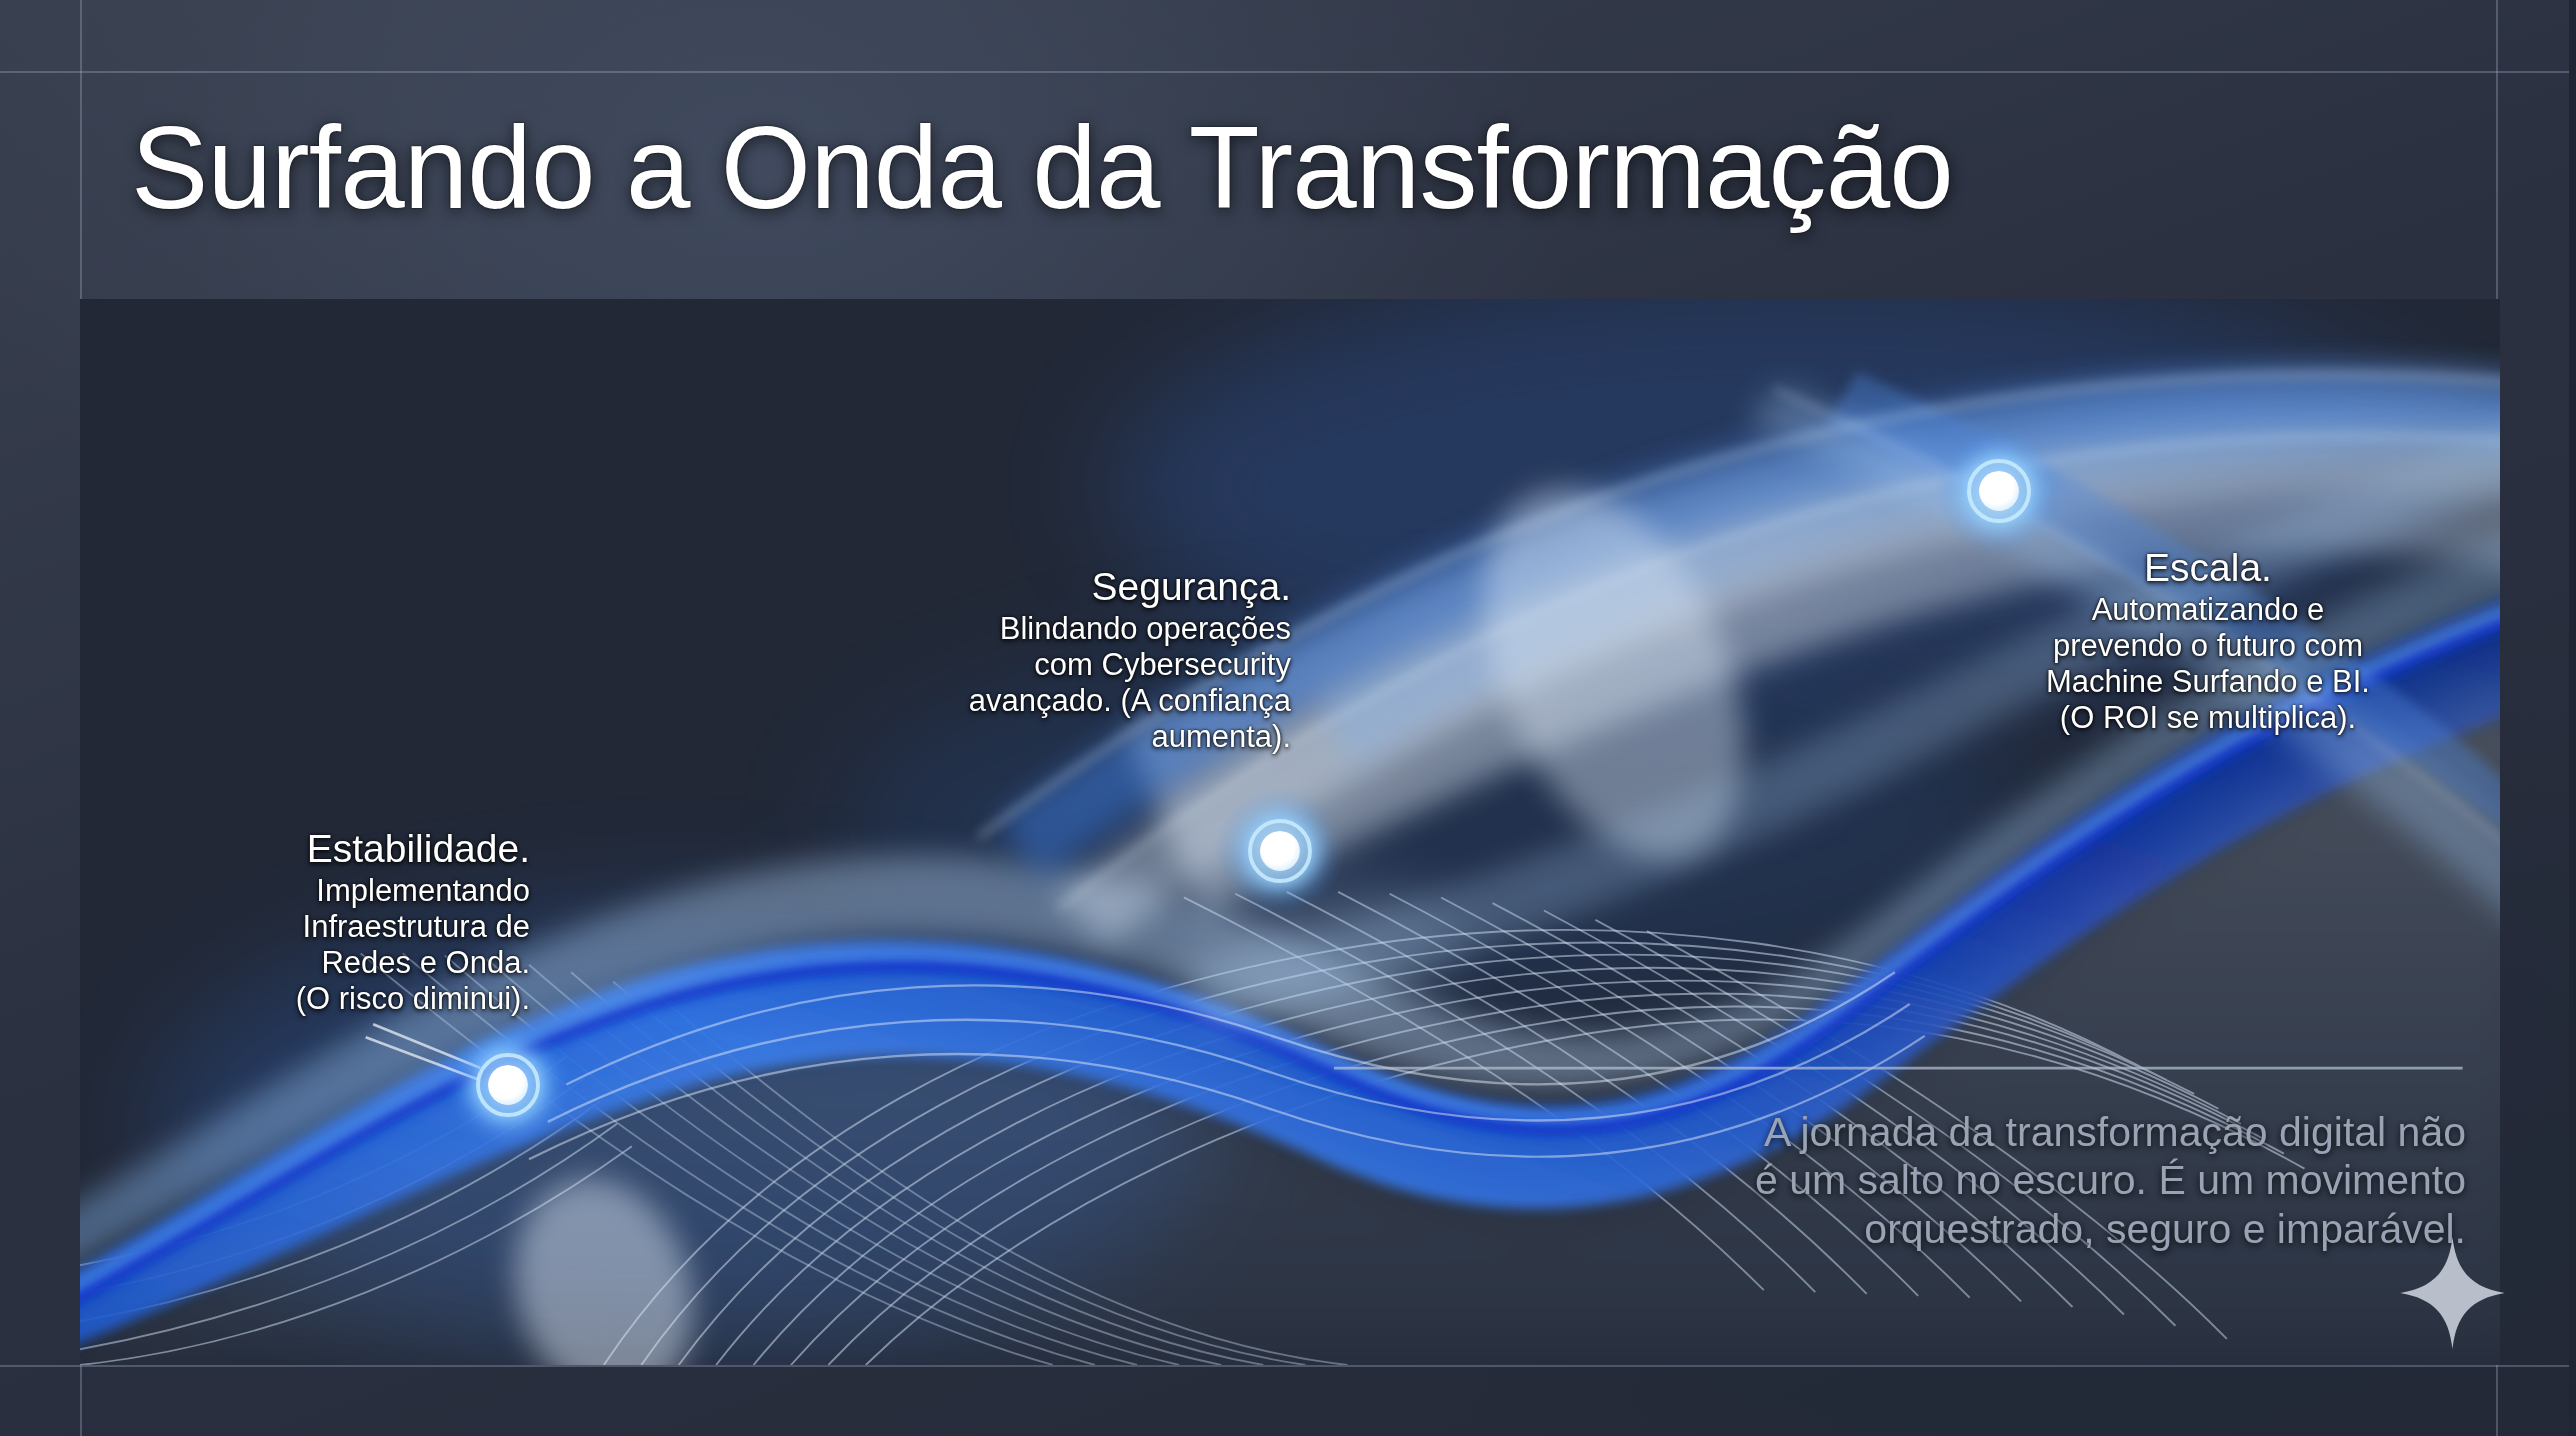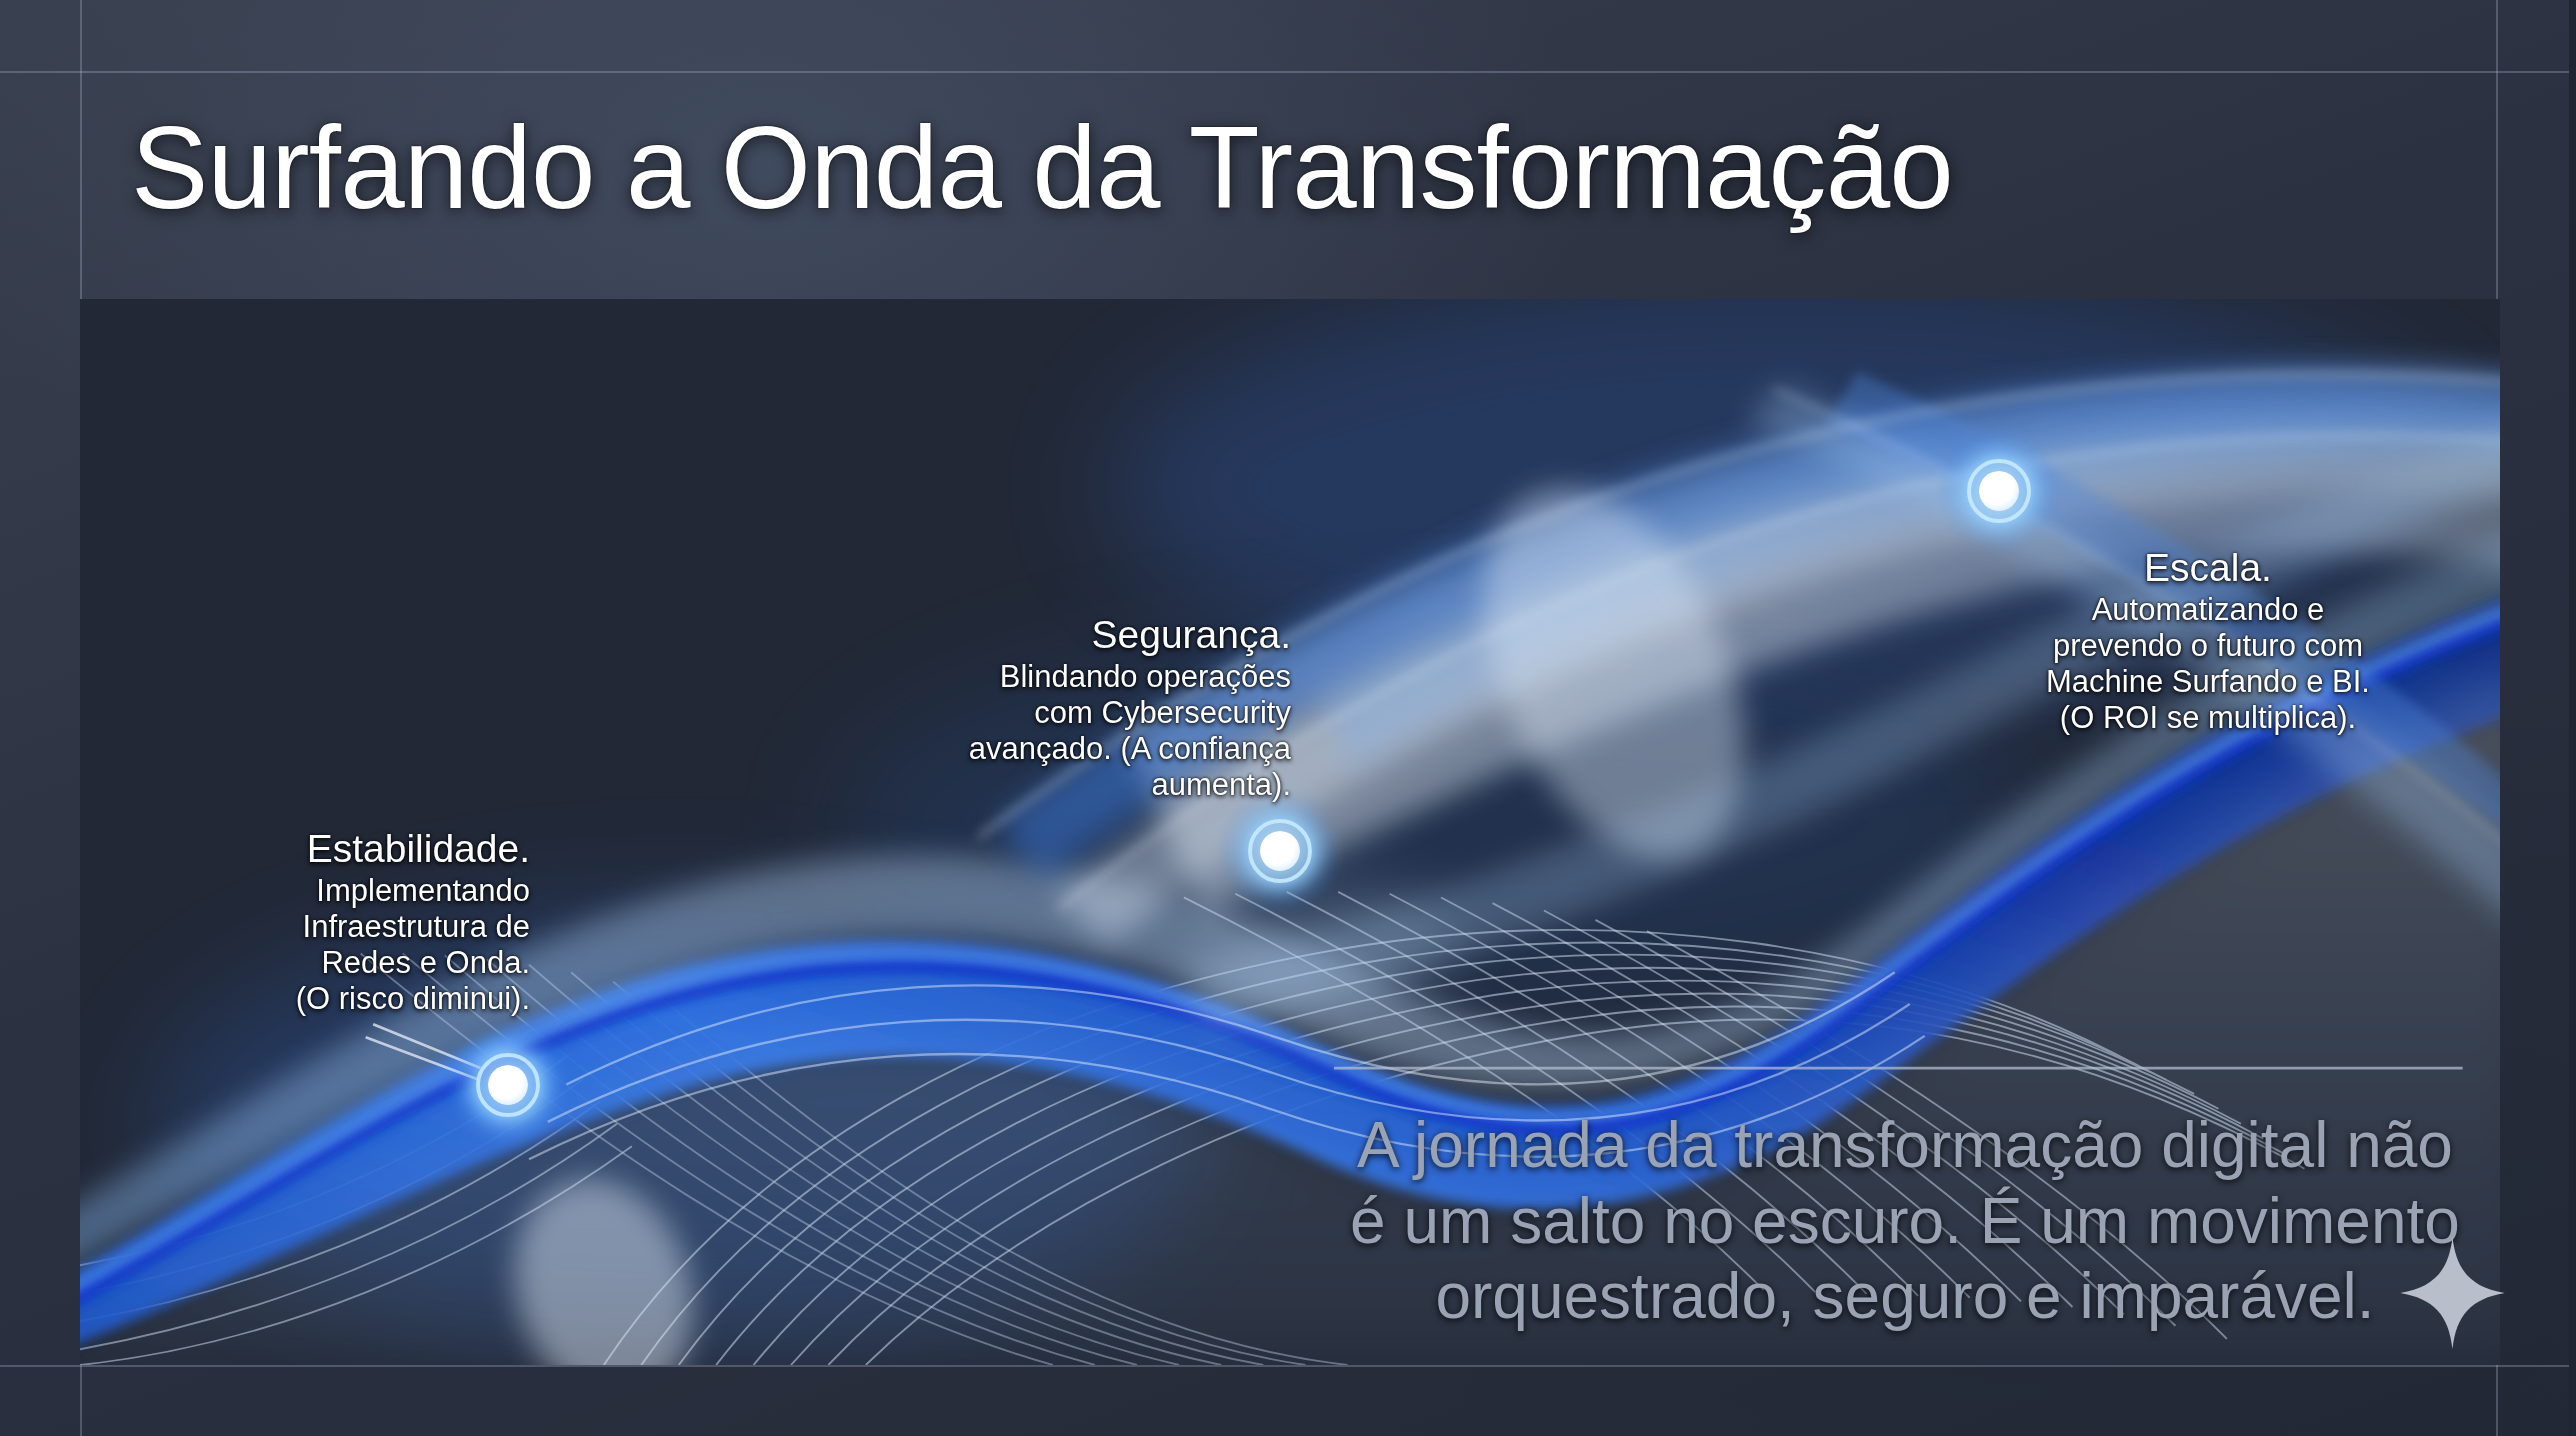--- a/index.html
+++ b/index.html
@@ -118,22 +118,22 @@
   }
   .label.align-right { text-align: right; }
   .label.align-left  { text-align: center; }
 
   
   .closing {
     position: absolute;
     right: 103px;
     top: 1108px;
     width: 1122px;
-    text-align: center;
-    font-size: 64px;
+    text-align: right;
+    font-size: 41px;
     line-height: 1.18;
     color: #9aa3b4;
     text-shadow: 0 1.9px 7.5px rgba(0,0,0,0.85);
     z-index: 29;
     white-space: pre-line;
   }
 
   
   .sparkle {
     position: absolute;
@@ -337,21 +337,21 @@
 Infraestrutura de
 Redes e Onda.
 (O risco diminui).</div>
   </div>
 
   <div class="node" style="left:1280px; top:851px;">
     <div class="halo"></div>
     <div class="ring"></div>
     <div class="core"></div>
   </div>
-  <div class="label align-right" style="left:870px; top:614px; width:421px;">
+  <div class="label align-right" style="left:870px; top:566px; width:421px;">
     <div class="headline">Segurança.</div>
     <div class="body">Blindando operações
 com Cybersecurity
 avançado. (A confiança
 aumenta).</div>
   </div>
 
   <div class="node" style="left:1999px; top:491px;">
     <div class="halo"></div>
     <div class="ring"></div>

